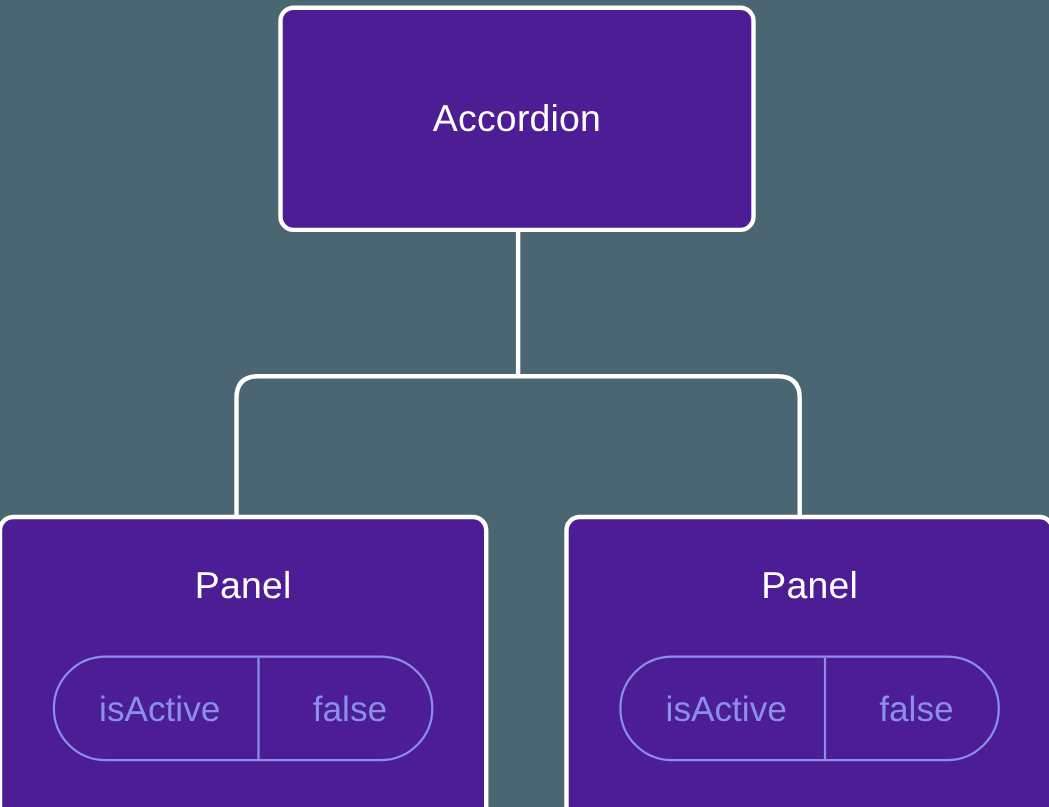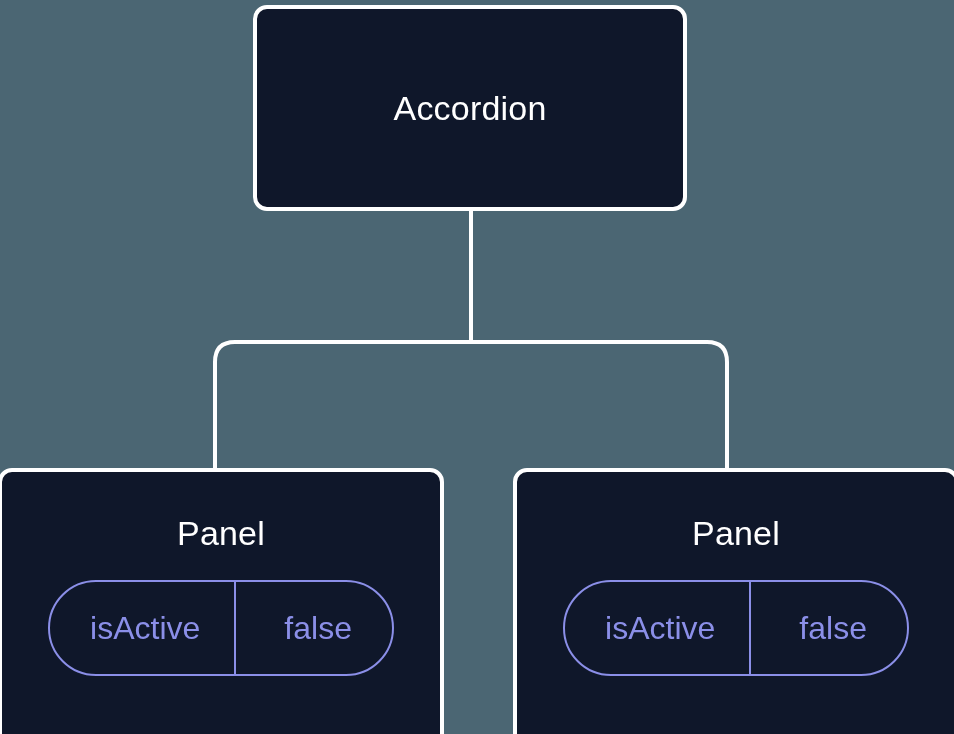--- a/index.html
+++ b/index.html
@@ -27,21 +27,21 @@
     top: 0;
     width: 954px;
     height: 734px;
     pointer-events: none;
   }
 
   
   .node {
     position: absolute;
     box-sizing: border-box;
-    background: #0f172a;
+    background: #4c1d95;
     border: 4px solid #ffffff;
     border-radius: 14px;
     display: flex;
     flex-direction: column;
     align-items: center;
   }
 
   .node-root {
     left: 253px;
     top: 5px;
@@ -65,21 +65,21 @@
     color: #ffffff;
     font-size: 34px;
     line-height: 1;
     font-weight: 400;
     letter-spacing: 0.2px;
     white-space: nowrap;
   }
 
   
   .pill {
-    margin-top: 30px;
+    margin-top: 46px;
     display: flex;
     align-items: stretch;
     box-sizing: border-box;
     border: 2px solid #8b8fe8;
     border-radius: 999px;
     height: 96px;
     color: #8b8fe8;
     overflow: hidden;
   }
 

